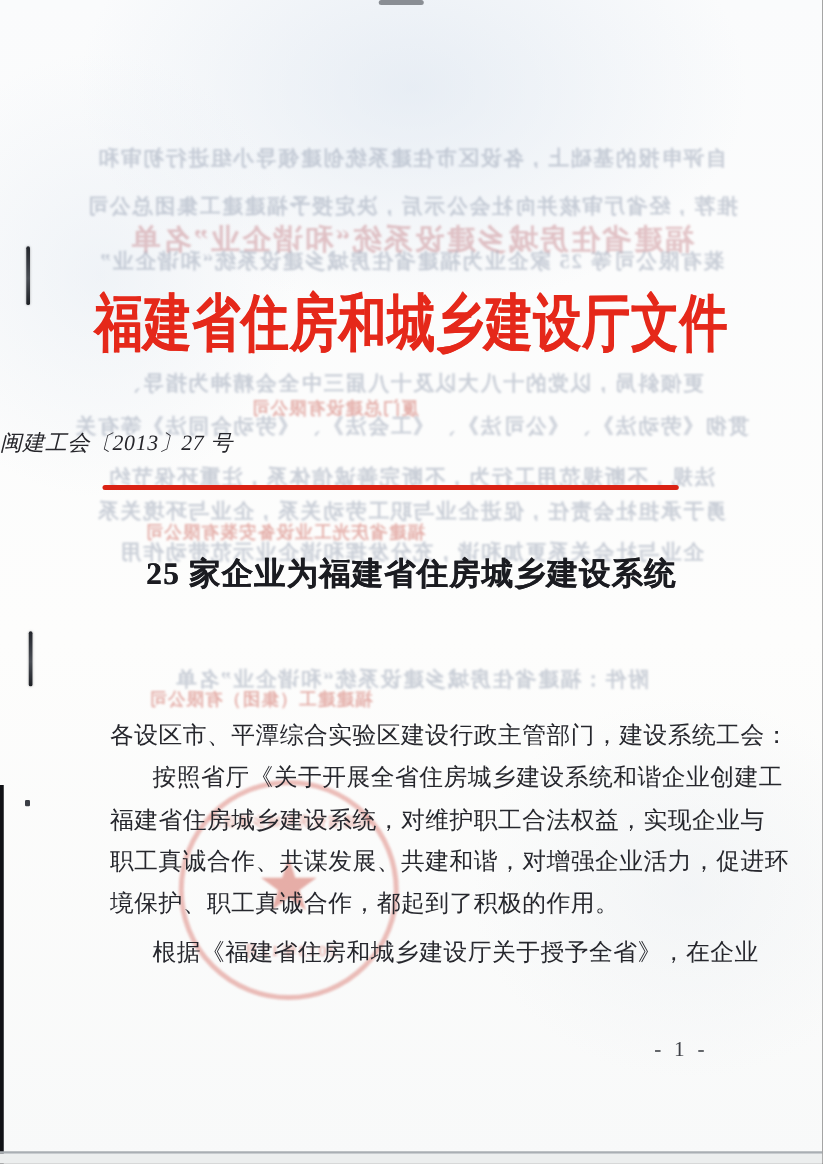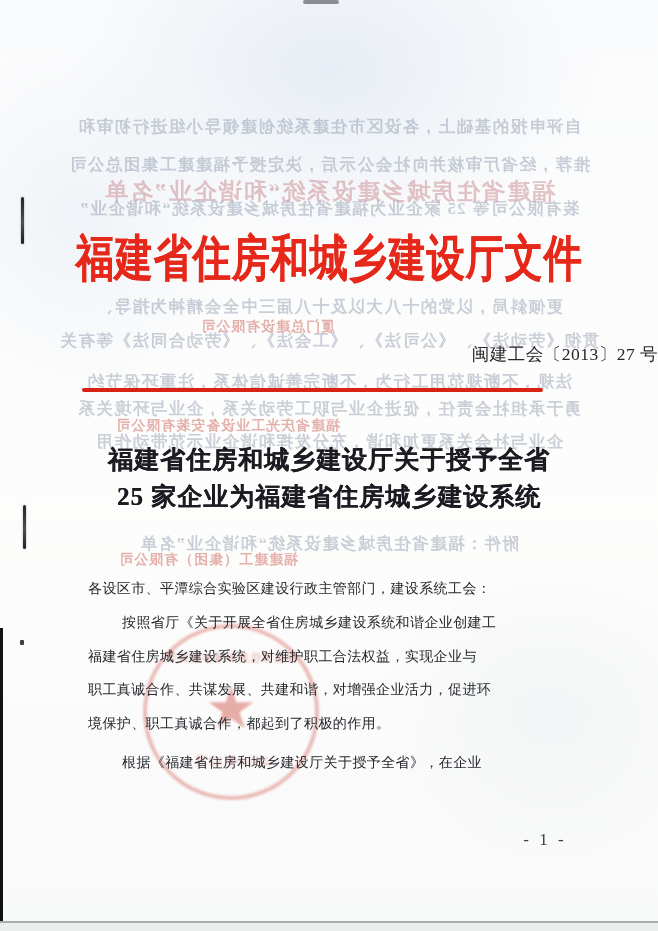--- a/index.html
+++ b/index.html
@@ -41,35 +41,35 @@
   .seal-date{position:absolute;bottom:26px;left:0;width:100%;text-align:center;
     font-size:12px;color:rgba(201,57,43,.5);letter-spacing:2px;}
 
   .red-head{
     position:absolute;top:226px;left:0;width:100%;text-align:center;
     color:#e5281a;font-size:38px;font-weight:bold;letter-spacing:1px;
     transform:scaleY(1.3);transform-origin:50% 0;
     text-shadow:.6px 0 0 #e5281a;
   }
   .doc-number{
-    position:absolute;top:342px;left:0;width:100%;text-align:right;
-    font-size:17.5px;color:#26262b;letter-spacing:.5px;
+    position:absolute;top:342px;left:0;width:100%;text-align:left;
+    font-size:17.5px;color:#26262b;letter-spacing:.5px;font-style:italic;
   }
   .red-rule{
     position:absolute;top:388px;left:82px;width:461px;height:4px;
     background:#da2214;border-radius:2px;
   }
   .doc-title{
     position:absolute;top:441px;left:0;width:100%;text-align:center;
     font-size:25px;line-height:37px;font-weight:bold;color:#1b1c21;
     letter-spacing:1px;text-shadow:.4px 0 0 #1b1c21;
   }
   .body-text{
     position:absolute;top:572px;left:88px;width:488px;
-    font-size:14px;line-height:33.8px;color:#26272d;letter-spacing:.4px;
+    font-size:19px;line-height:33.8px;color:#26272d;letter-spacing:.4px;
   }
   .body-text .ln{white-space:nowrap;}
   .body-text .indent{text-indent:34px;font-family:Liberation Serif, serif;}
   .body-text .gap{margin-top:5px;}
   .page-number{
     position:absolute;top:830px;left:495px;width:100px;text-align:center;
     font-size:17px;color:#3c3f45;letter-spacing:3px;
   }
 
   
@@ -112,21 +112,20 @@
     <div class="seal-date">2013年12月</div>
   </div>
 
   <div class="red-head">福建省住房和城乡建设厅文件</div>
 
   <div class="doc-number">闽建工会〔2013〕27 号</div>
 
   <div class="red-rule"></div>
 
   <div class="doc-title">
-    <div>福建省住房和城乡建设厅关于授予全省</div>
     <div>25 家企业为福建省住房城乡建设系统</div>
   </div>
 
   <div class="body-text">
     <div class="ln">各设区市、平潭综合实验区建设行政主管部门，建设系统工会：</div>
     <div class="ln indent">按照省厅《关于开展全省住房城乡建设系统和谐企业创建工</div>
     <div class="ln">福建省住房城乡建设系统，对维护职工合法权益，实现企业与</div>
     <div class="ln">职工真诚合作、共谋发展、共建和谐，对增强企业活力，促进环</div>
     <div class="ln">境保护、职工真诚合作，都起到了积极的作用。</div>
     <div class="ln indent gap">根据《福建省住房和城乡建设厅关于授予全省》，在企业</div>

